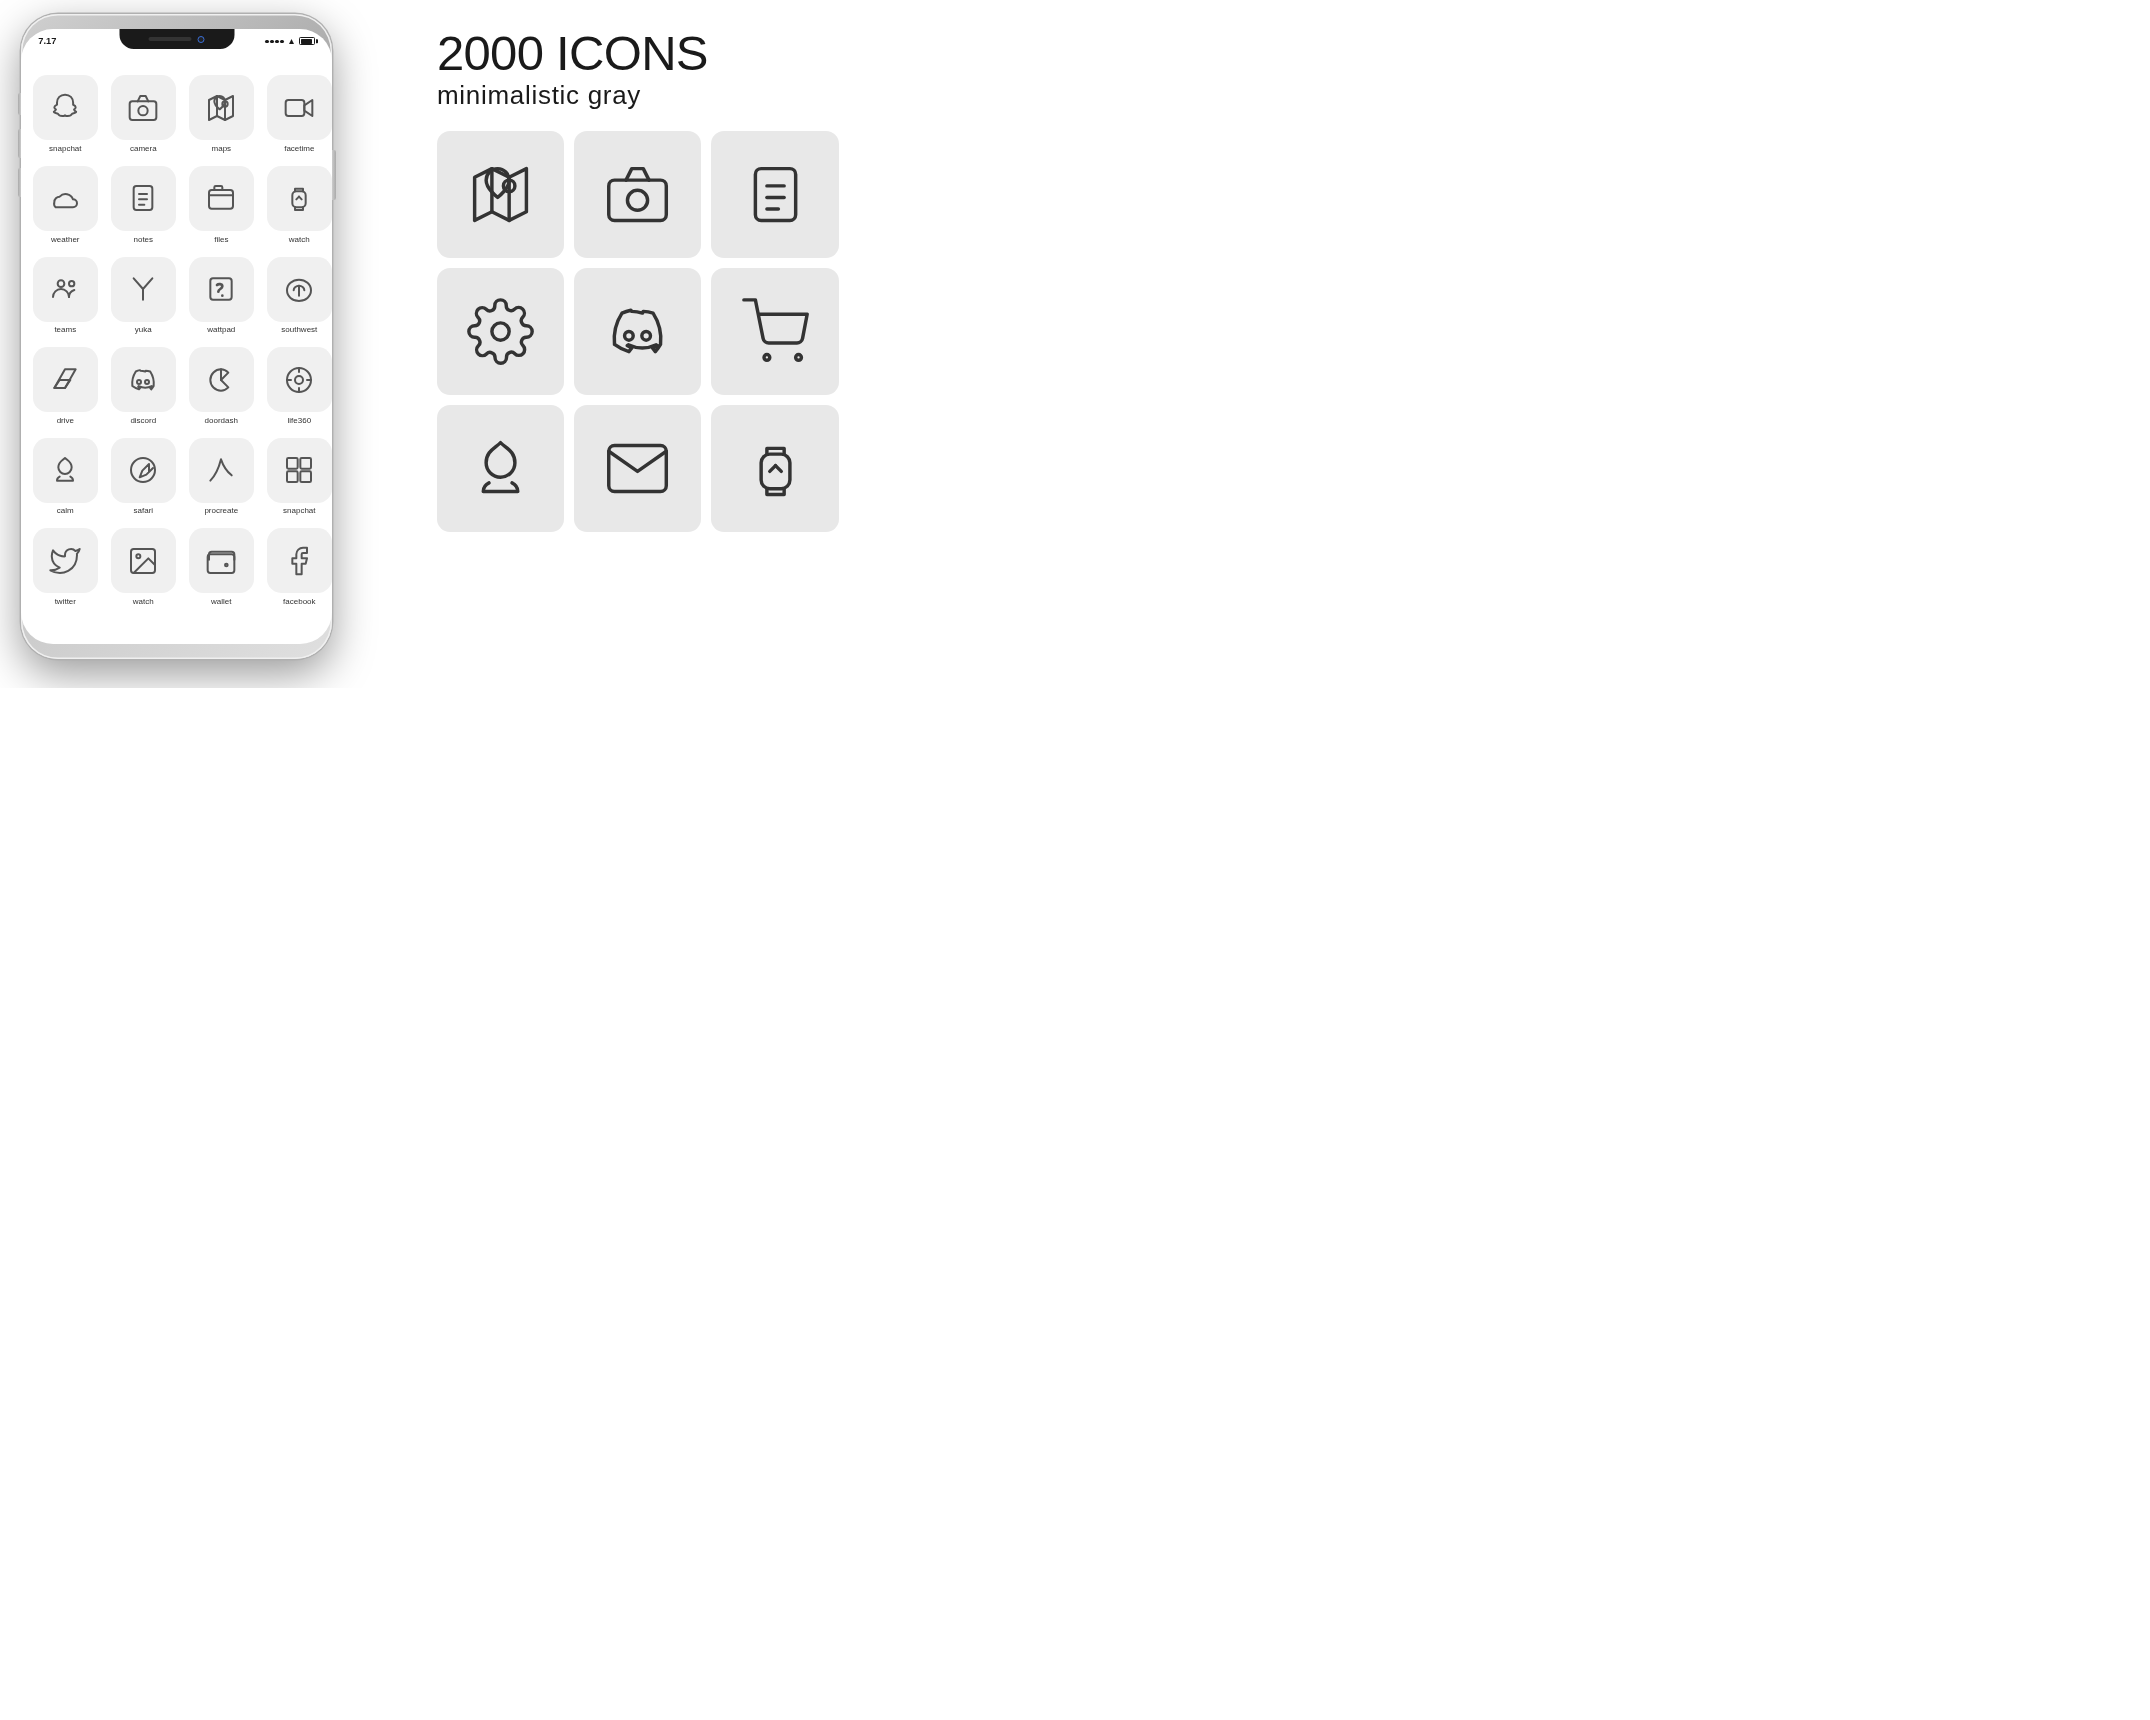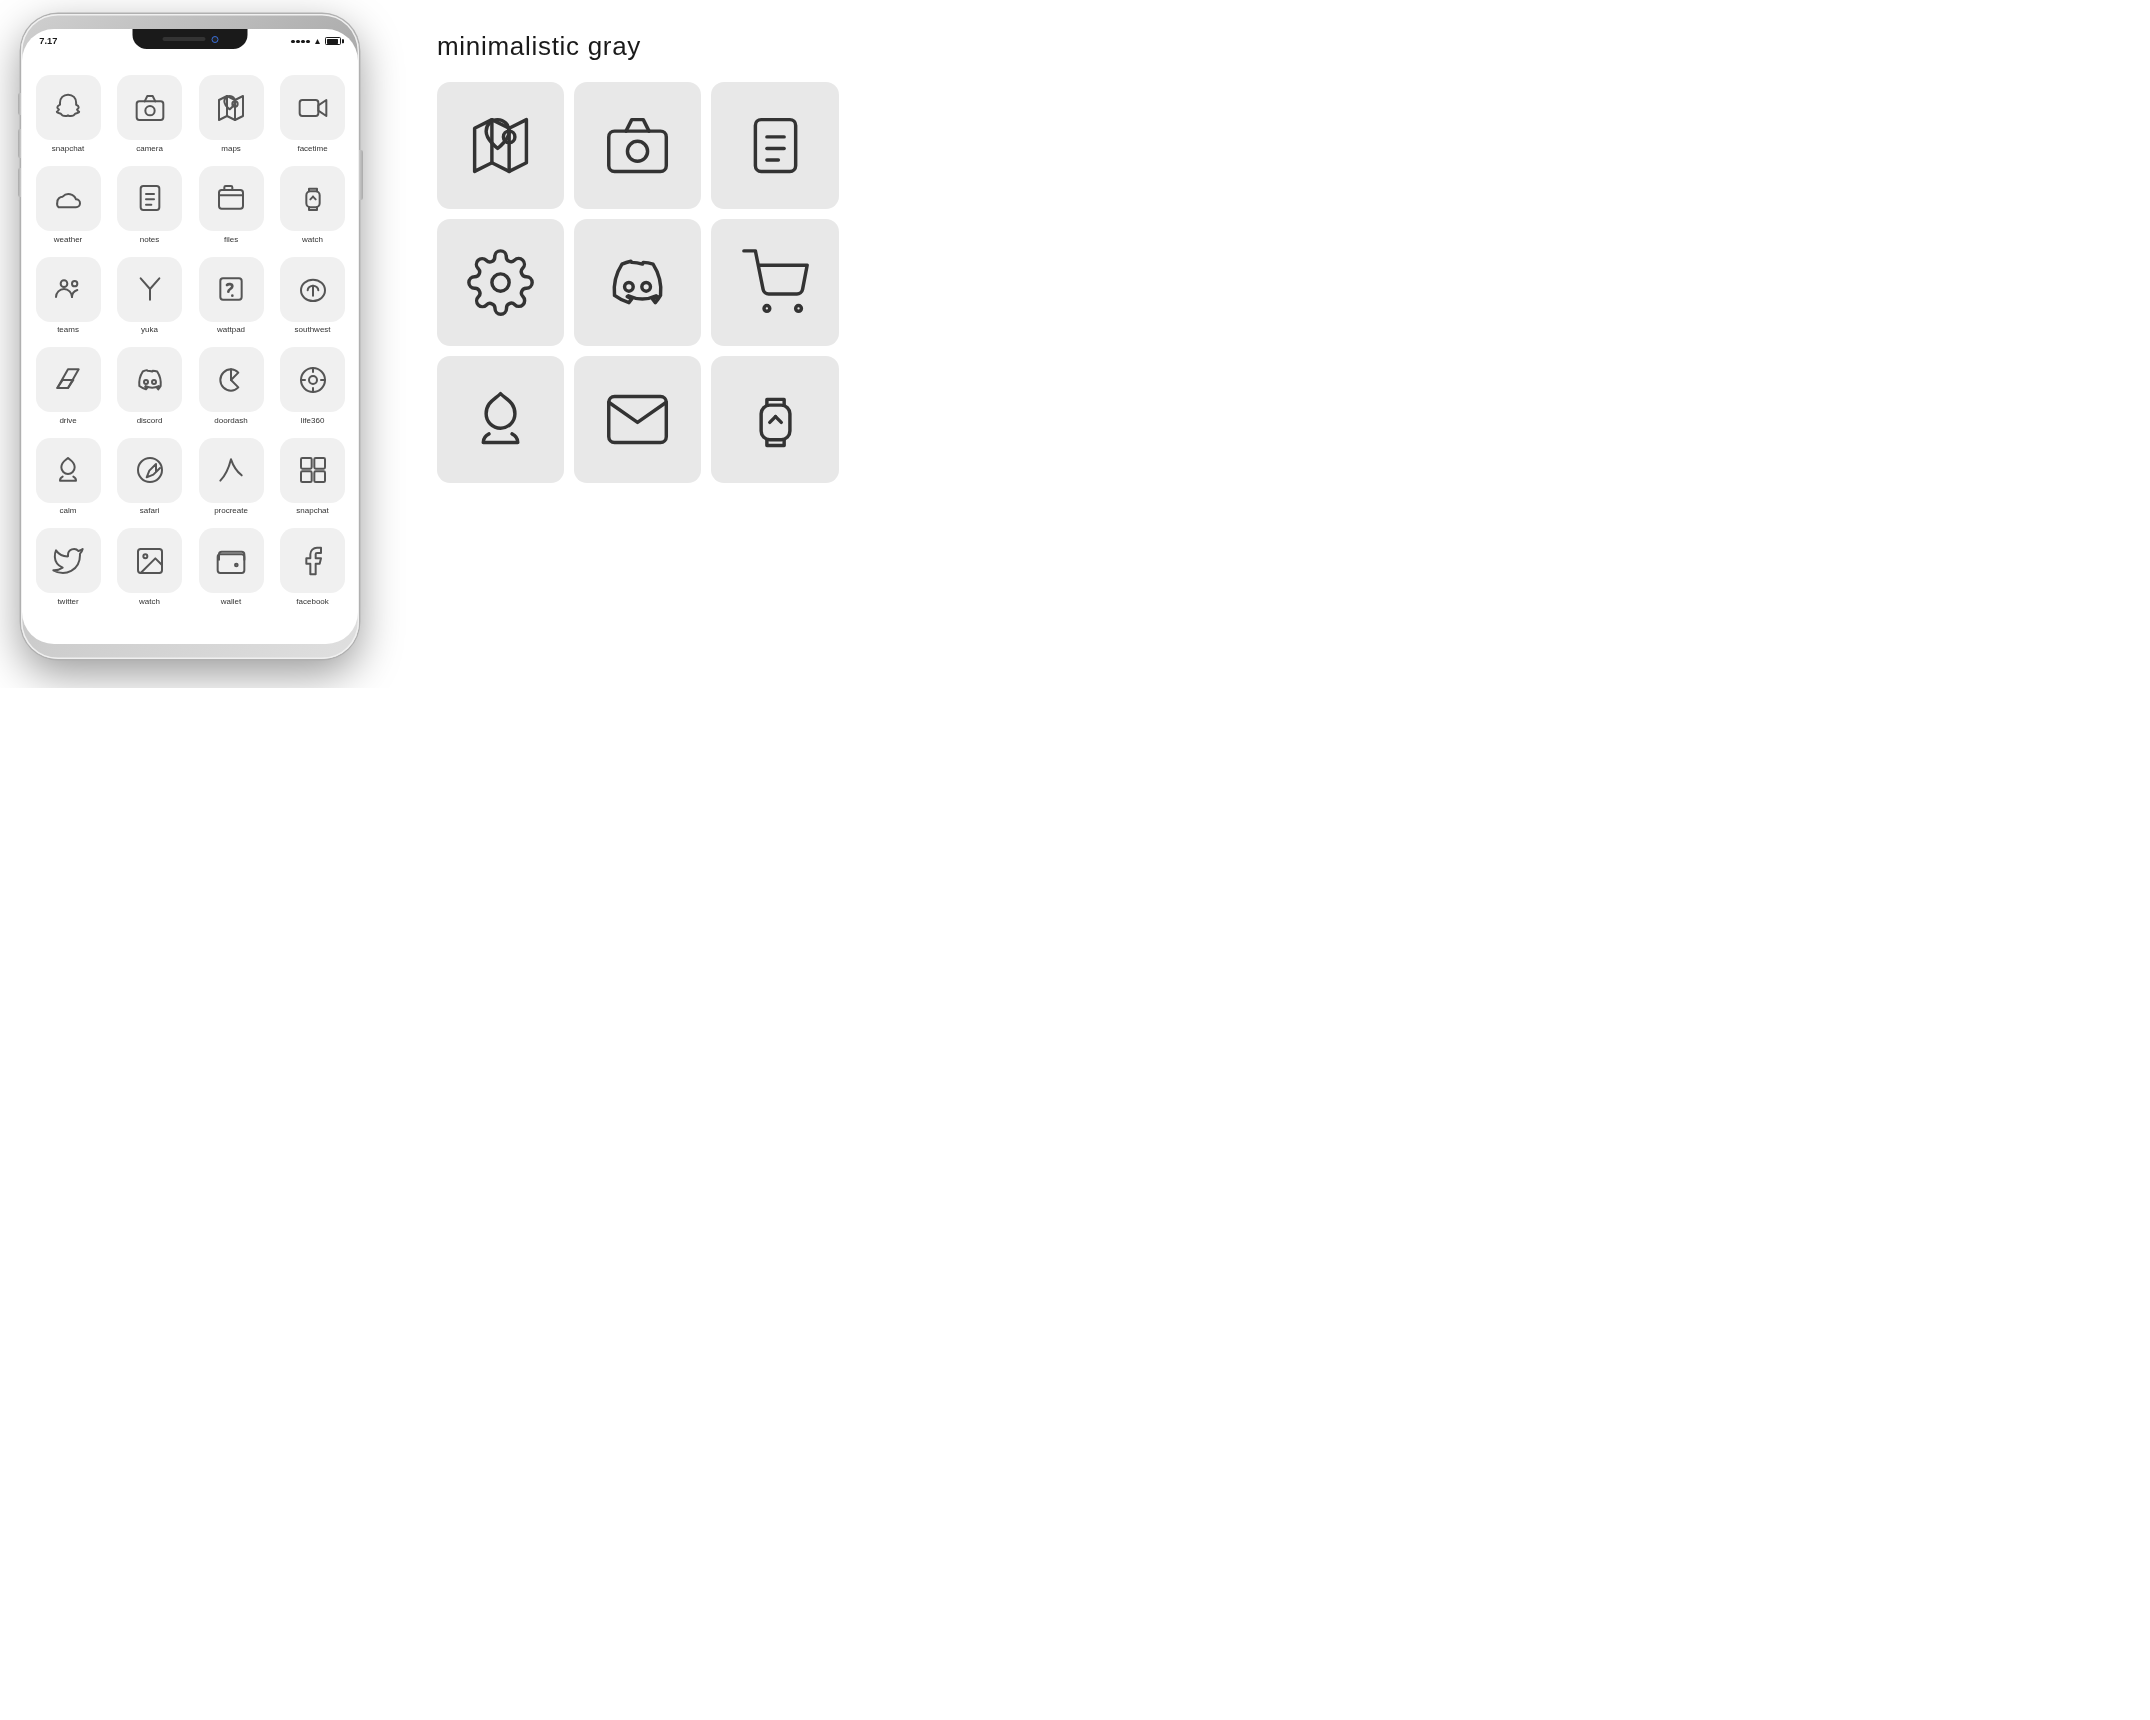--- a/index.html
+++ b/index.html
@@ -23,21 +23,21 @@
 
     
     .phone-wrapper {
       width: 401px;
       height: 660px;
       position: relative;
       flex-shrink: 0;
     }
 
     .phone-frame {
-      width: 338px;
+      width: 311px;
       height: 645px;
       position: absolute;
       left: 14.3px;
       top: 7.2px;
       background: linear-gradient(145deg, #d0d0d0, #a8a8a8, #c8c8c8, #e0e0e0);
       border-radius: 37px;
       box-shadow:
         0 0 0 1.4px #b0b0b0,
         0 14.3px 43px rgba(0,0,0,0.4),
         inset 0 0 0 1.4px #f0f0f0;
@@ -514,20 +514,21 @@
                 </svg>
     </div>
     <span class="app-label">facebook</span>
   </div>
           </div>
       </div>
     </div>
   </div>
 
   <div class="right-panel">
+    <h1 class="headline">2000 ICONS</h1>
     <h2 class="subheadline">minimalistic gray</h2>
 
     <div class="icon-showcase" id="icon-showcase">
         <div class="showcase-tile">
           <svg viewBox="0 0 24 24">
             <path d="M3 6l6-3 6 3 6-3v15l-6 3-6-3-6 3V6z"></path>
             <path d="M9 3v15M15 6v15"></path>
             <circle cx="15" cy="9" r="2"></circle>
             <path d="M15 7c0 3-4 6-4 6s-4-3-4-6a4 4 0 018 0z"></path>
           </svg>

